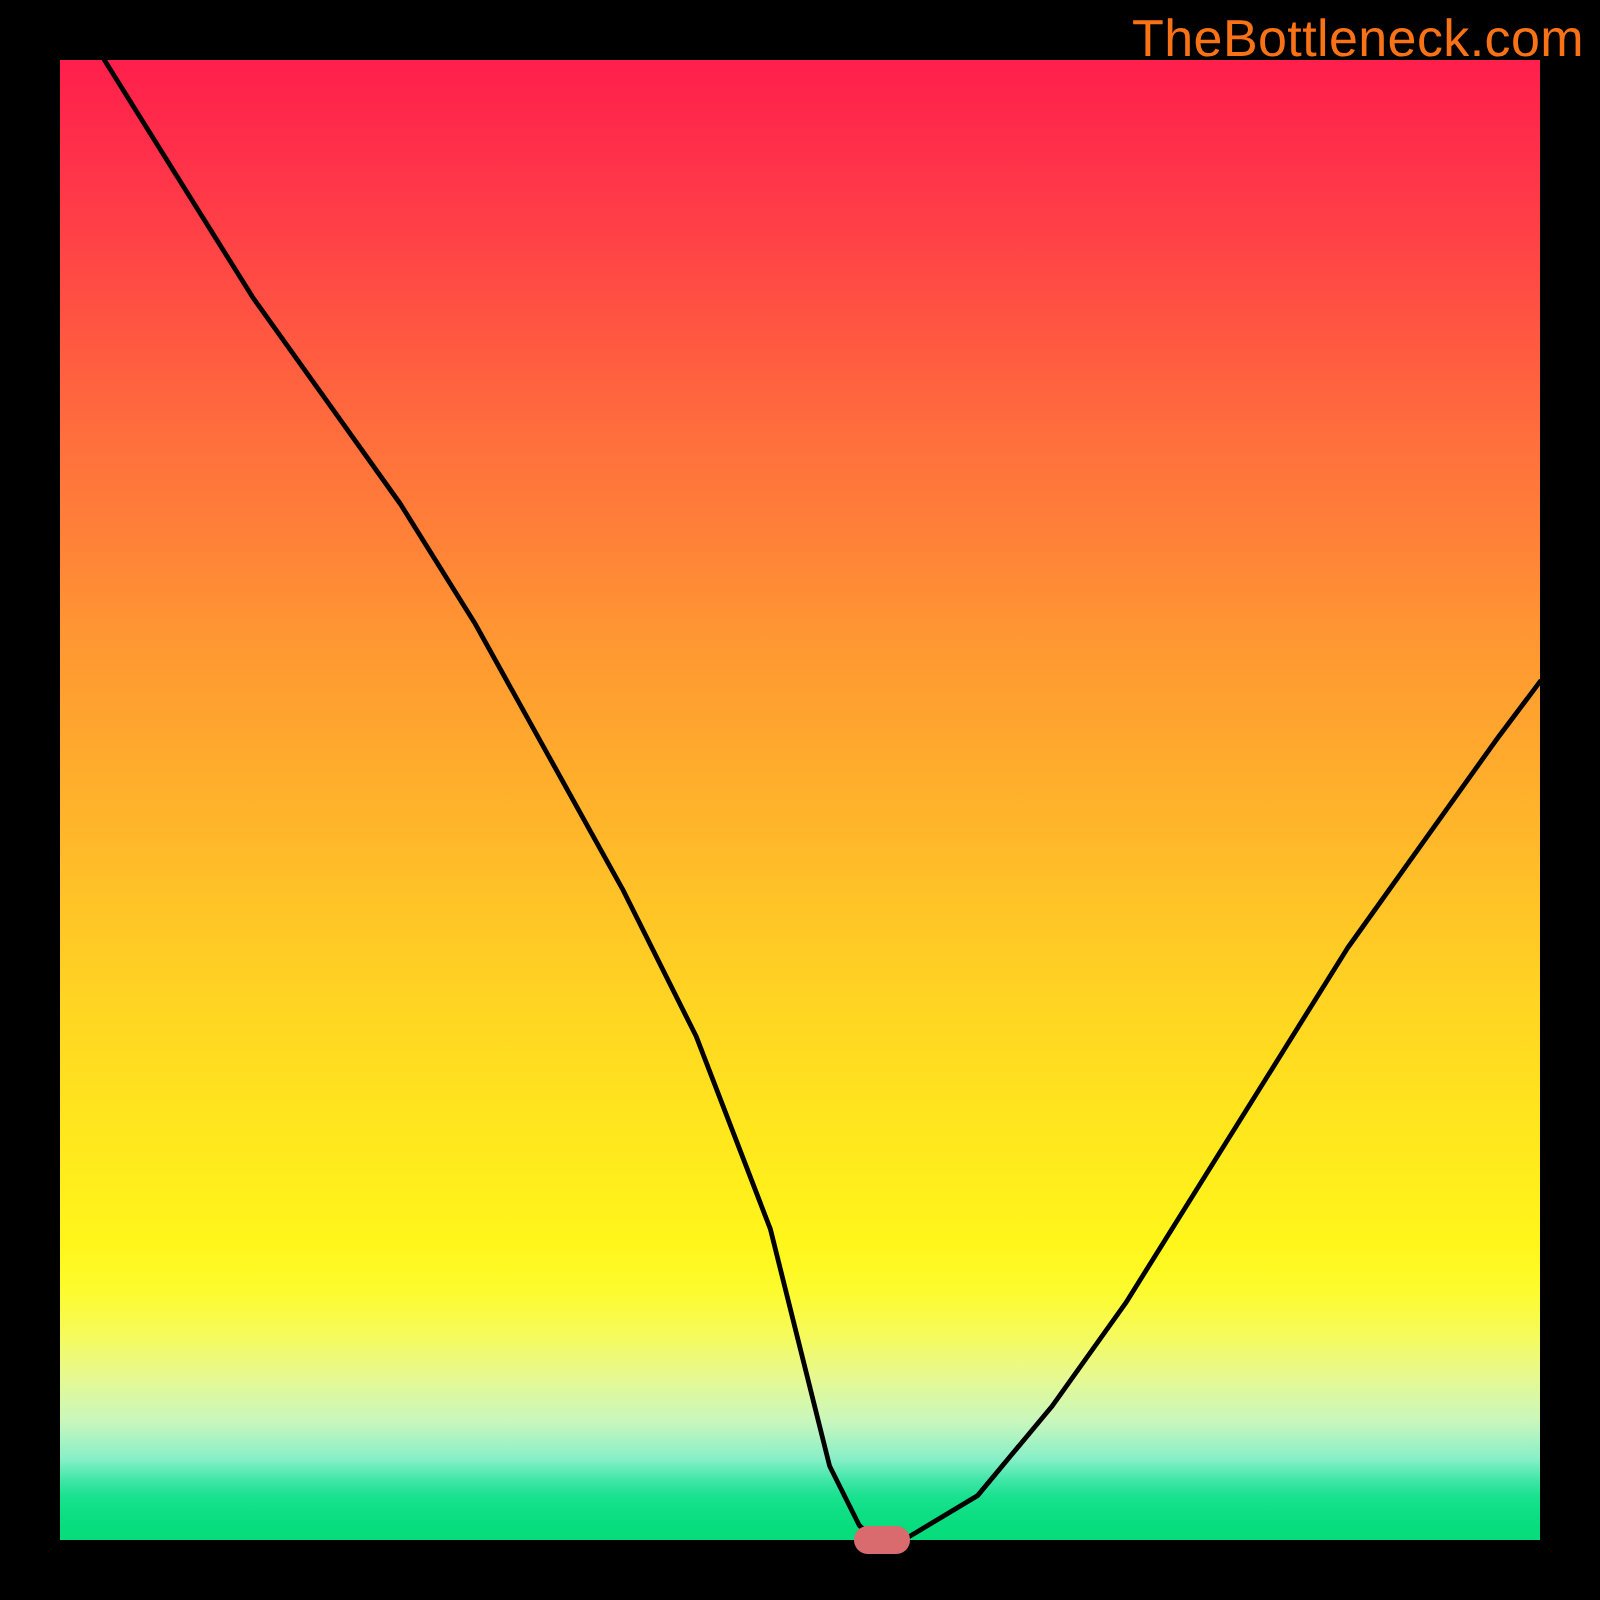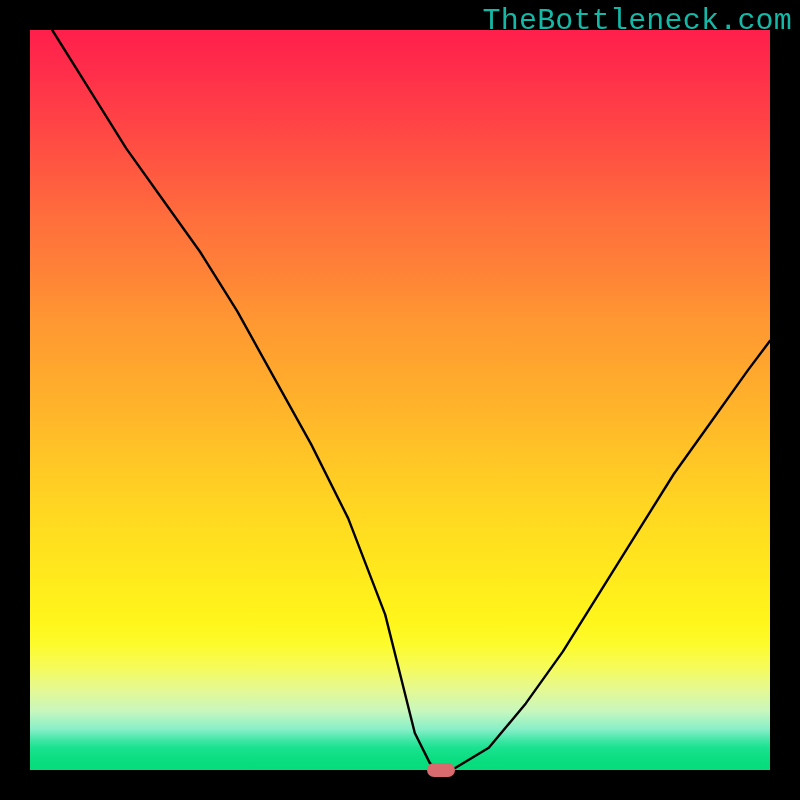--- a/index.html
+++ b/index.html
@@ -64,23 +64,23 @@
     width: 28px;
     height: 14px;
     border-radius: 7px;
     background: #d96a6e;
     transform: translate(-50%, -50%);
   }
   .watermark {
     position: absolute;
     top: 4px;
     right: 8px;
-    font-family: Liberation Mono, monospace;
-    font-size: 30px;
-    color: #14b8a6;
+    font-family: Liberation Sans, sans-serif;
+    font-size: 26px;
+    color: #f97316;
     letter-spacing: 0.2px;
     user-select: none;
   }
 </style>
 </head>
 <body>
 
 <div class="frame">
   <div class="plot"></div>
 

